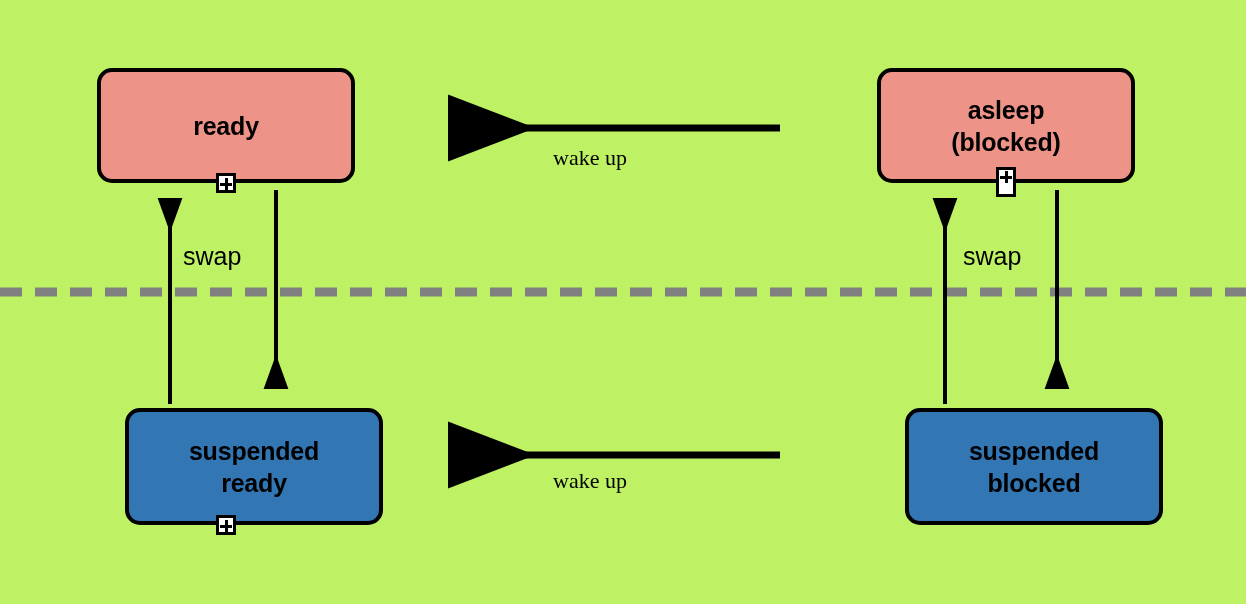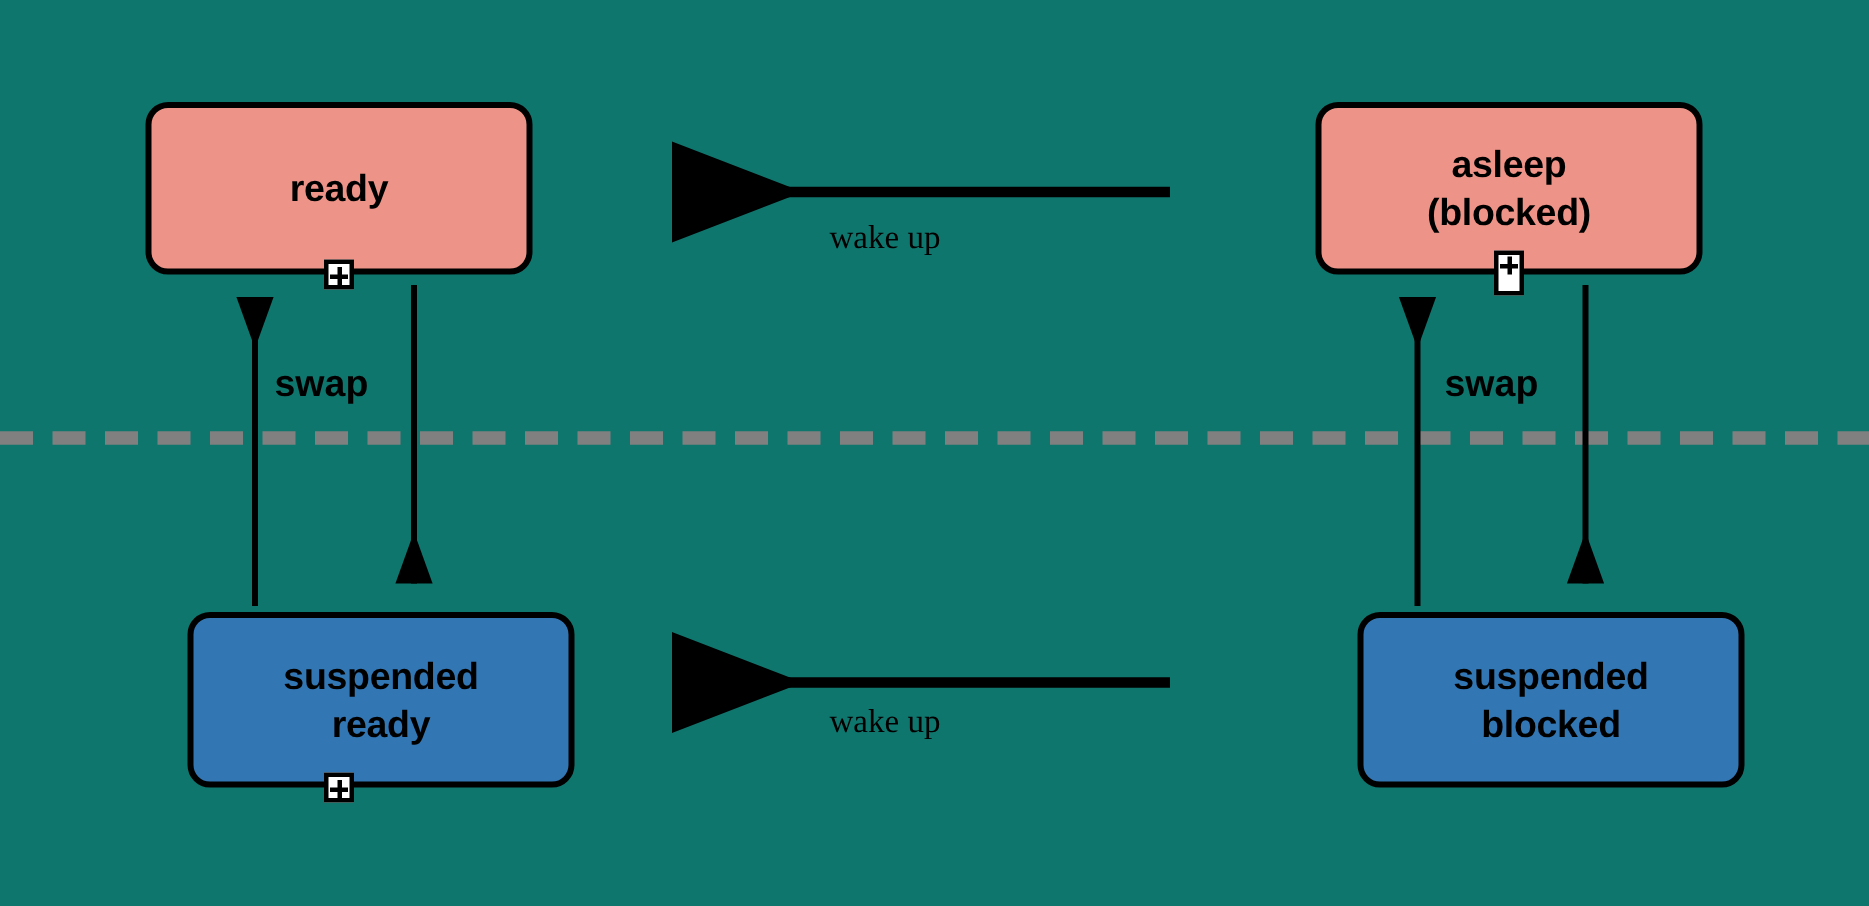--- a/index.html
+++ b/index.html
@@ -7,21 +7,21 @@
     padding: 0;
     background: #ffffff;
   }
   body {
     font-family: "Liberation Sans", sans-serif;
   }
   #canvas {
     position: relative;
     width: 1246px;
     height: 604px;
-    background: #0f766e;
+    background: #bef264;
     overflow: hidden;
   }
   #canvas > svg {
     position: absolute;
     top: 0;
     left: 0;
   }
 
   
   .state-box {
@@ -89,21 +89,21 @@
     color: #000000;
     white-space: nowrap;
   }
   .label-wakeup {
     font-size: 22px;
     font-weight: normal;
     font-family: Liberation Serif, serif;
   }
   .label-swap {
     font-size: 25px;
-    font-weight: bold;
+    font-weight: normal;
   }
   .lbl-wakeup-top    { left: 553px; top: 145px; }
   .lbl-wakeup-bottom { left: 553px; top: 468px; }
   .lbl-swap-left     { left: 183px; top: 242px; }
   .lbl-swap-right    { left: 963px; top: 242px; }
 </style>
 </head>
 <body>
 
 <div id="canvas">

